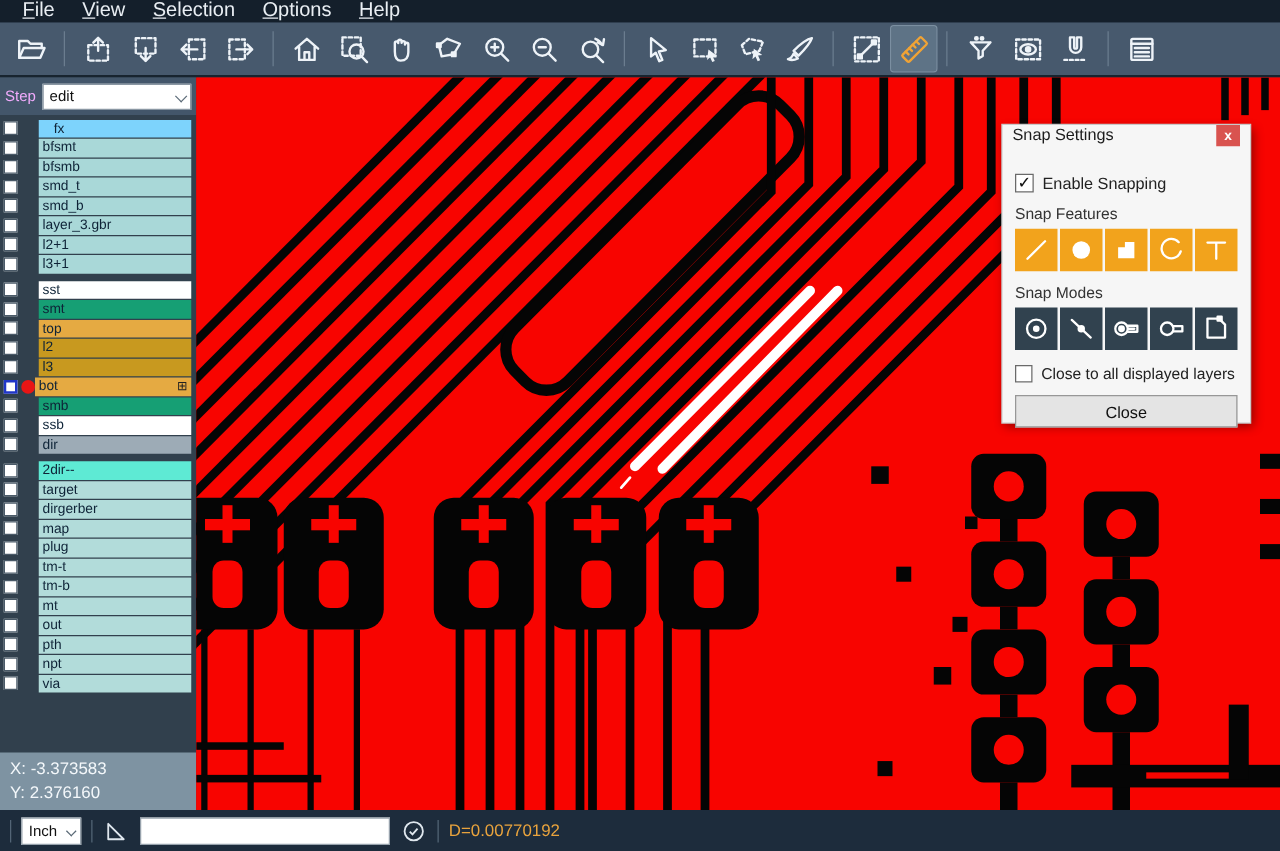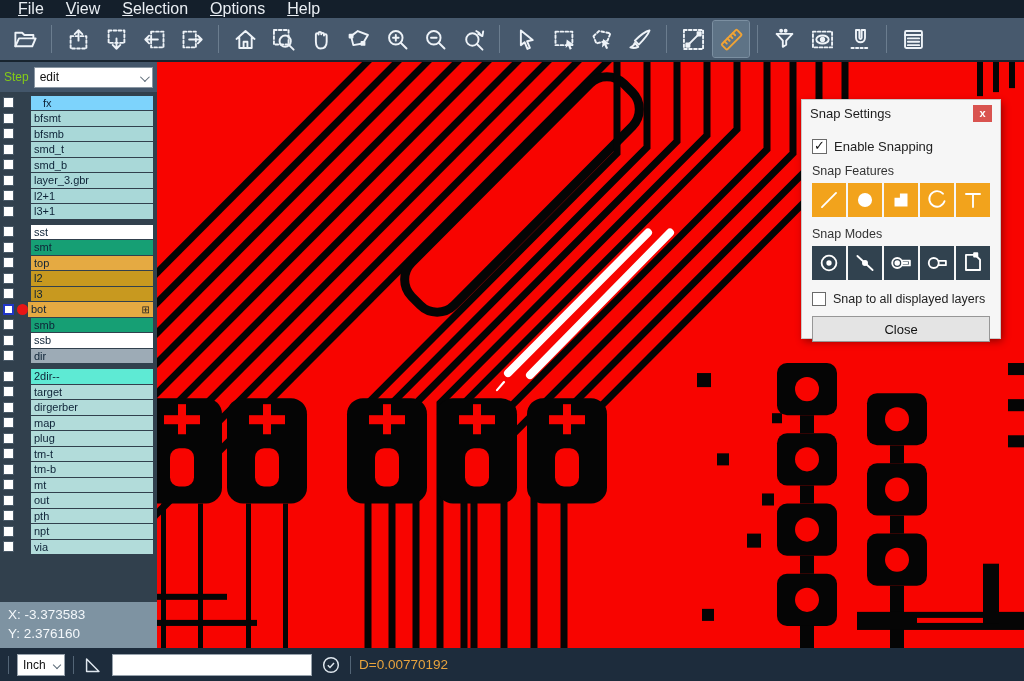--- a/index.html
+++ b/index.html
@@ -19,21 +19,21 @@
              display:flex; align-items:center; padding-left:6px; }
   .tb-btn { width:36px; height:36px; display:flex; align-items:center; justify-content:center;
             color:#eef3f8; border-radius:2px; margin:0 1px; }
   .tb-btn svg { width:27px; height:27px; }
   .tb-btn.active { background:#5e7386; outline:1px solid #7b8fa1; color:#f0a335; }
   .tb-sep { width:1px; height:28px; background:#6b7d8f; margin:0 7px; }
 
   
   .sidebar { position:absolute; top:62px; left:0; width:157px; bottom:33px; background:#31404d; }
   .stepbar { height:30px; background:#43566a; display:flex; align-items:center; padding:0 4px; gap:5px; }
-  .step-label { color:#84cc16; font-size:12px; }
+  .step-label { color:#f0abfc; font-size:12px; }
   .step-select { flex:1; height:21px; background:#fff; border:1px solid #8a97a3; display:flex;
                  align-items:center; font-size:12px; color:#111; padding-left:5px; position:relative; }
   .step-select .chev { position:absolute; right:5px; top:7px; width:7px; height:7px;
                  border-right:1.6px solid #5b6a77; border-bottom:1.6px solid #5b6a77;
                  transform:rotate(45deg) translateY(-2px); }
   .layer-list { padding-top:3px; }
   .layer-group { margin-bottom:5px; }
   .layer-row { height:15.5px; display:flex; align-items:center; position:relative; }
   .chk { width:11px; height:11px; background:#fff; border:1px solid #4a5a68; margin-left:3px; flex:none; }
   .layer-row.active .chk { border:2px solid #2036c8; }
@@ -60,21 +60,21 @@
                  border-right:1.5px solid #5b6a77; border-bottom:1.5px solid #5b6a77;
                  transform:rotate(45deg); }
   .sb-icon { color:#dfe7ee; width:22px; height:22px; }
   .sb-icon svg { width:22px; height:22px; }
   .sb-input { width:200px; height:22px; background:#fff; border:1px solid #97a2ac; font-size:12px; padding:0 4px; }
   .sb-dist { color:#e8a33d; font-size:13.5px; }
 
   
   .dialog { position:absolute; left:802px; top:100px; width:198px; height:238px; background:#f6f6f6;
             box-shadow:0 0 0 1px #c9c9c9, 2px 3px 8px rgba(0,0,0,.45); z-index:9; }
-  .dlg-title { height:26px; display:flex; align-items:center; padding:0 8px; }
+  .dlg-title { height:26px; display:flex; align-items:flex-start; padding:0 8px; }
   .dlg-title span { font-size:13px; color:#1c1c1c; }
   .dlg-close { margin-left:auto; width:19px; height:17px; background:#d9534f; color:#fff; font-size:11px;
                display:flex; align-items:center; justify-content:center; font-weight:bold; }
   .dlg-body { padding:7px 0 0 10px; }
   .dlg-check-row { display:flex; align-items:center; gap:7px; margin:6px 0 10px 0; }
   .dlg-check { width:15px; height:15px; background:#fff; border:1px solid #6a6a6a; position:relative; flex:none; }
   .dlg-check.checked::after { content:"\2713"; position:absolute; left:1px; top:-2px; font-size:13px; color:#111; }
   .dlg-check-row label { font-size:13px; color:#222; }
   .dlg-sub { font-size:12.5px; color:#333; margin:4px 0 5px 0; }
   .btn-row { display:flex; gap:2px; }
@@ -575,21 +575,21 @@
           </div>
           <div class="sq-btn mode" style="background: rgb(49, 66, 79);">
             <svg viewBox="0 0 24 24" fill="none" stroke="currentColor" stroke-width="1.7" stroke-linecap="round" stroke-linejoin="round">
               <path d="M5.5 4.5H14l4.5 4.5v9.5h-13z"></path>
               <rect x="13" y="3" width="3" height="3" fill="currentColor"></rect>
             </svg>
           </div>
         </div>
       <div class="dlg-check-row" style="margin-top:12px">
         <span class="dlg-check" style="width:14px;height:14px"></span>
-        <label style="font-size:12.5px">Snap to all displayed layers</label>
+        <label style="font-size:12.5px">Close to all displayed layers</label>
       </div>
     </div>
     <div class="dlg-close-btn">Close</div>
   </div>
 
   <div class="statusbar">
     <div class="sb-sep"></div>
     <div class="unit-select">
       <span>Inch</span>
       <span class="chev"></span>

